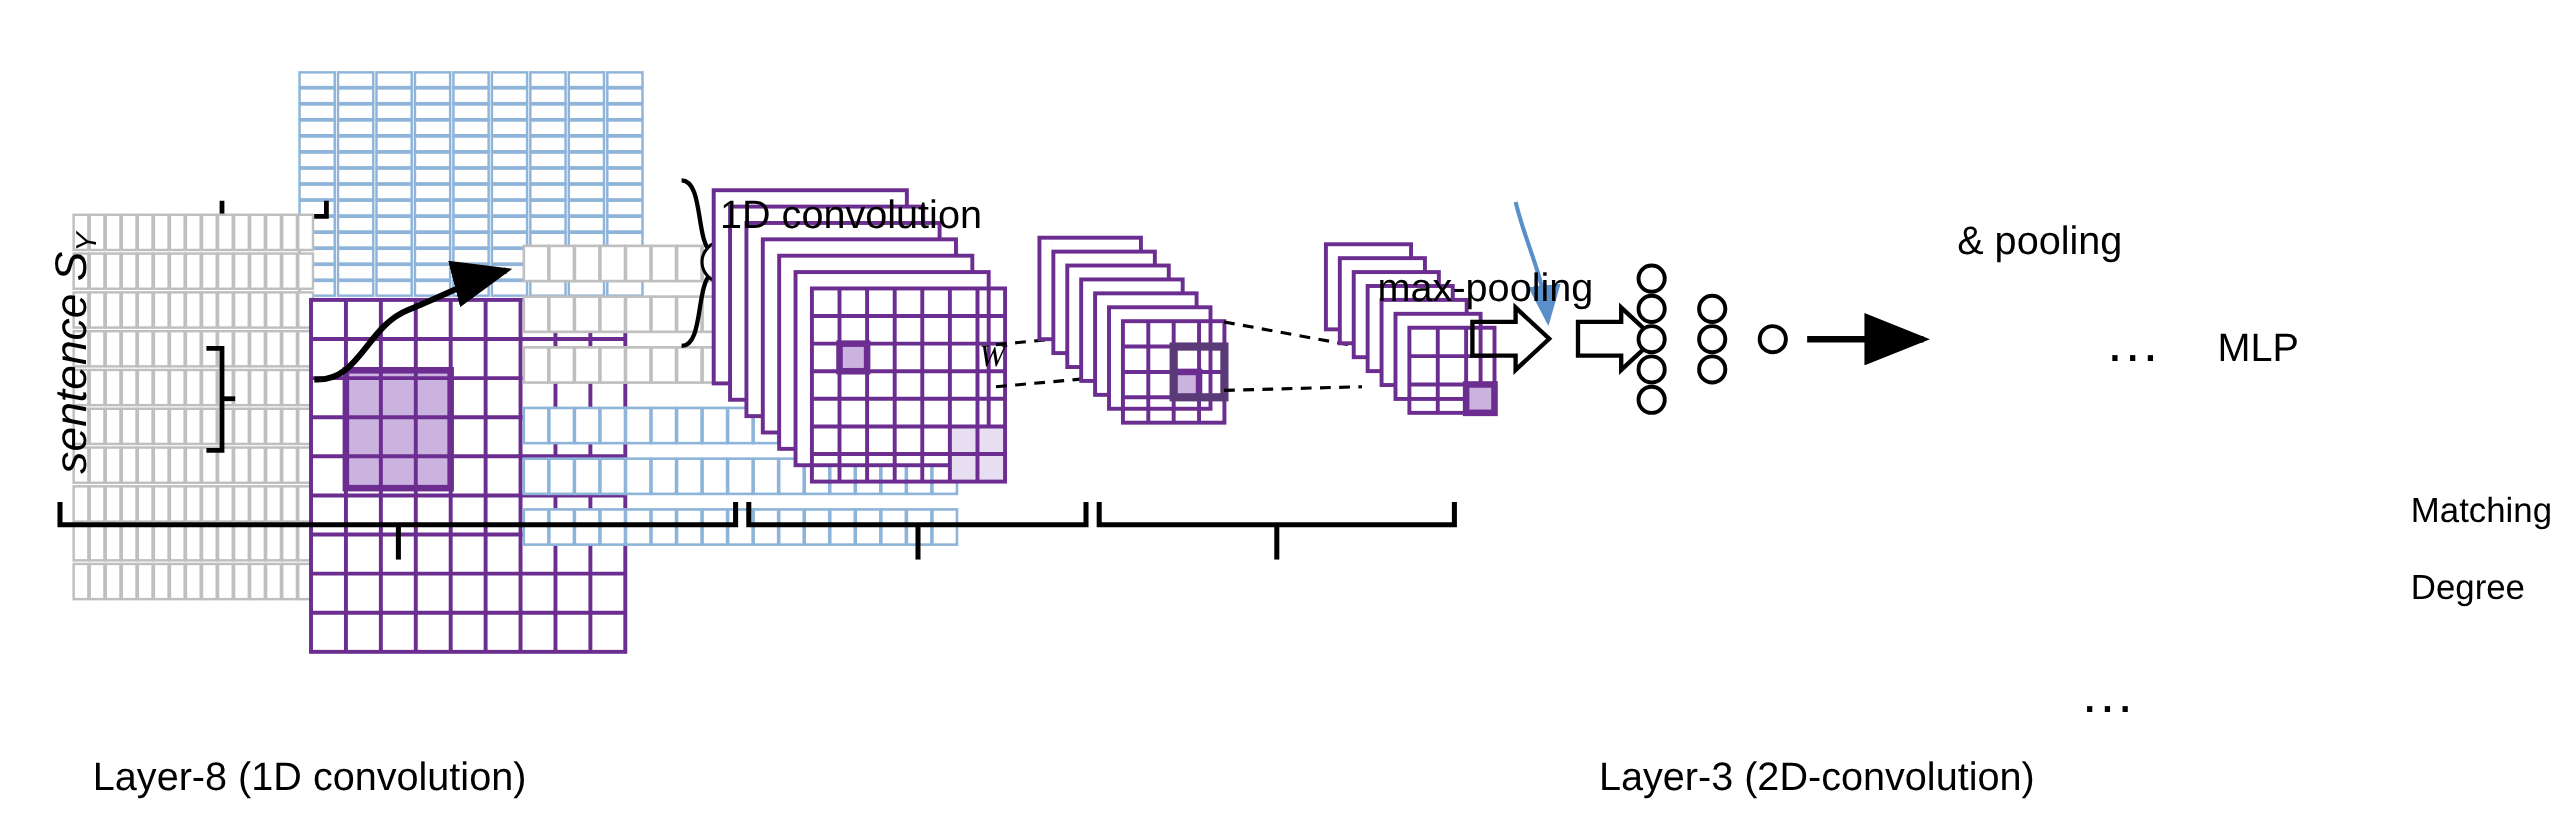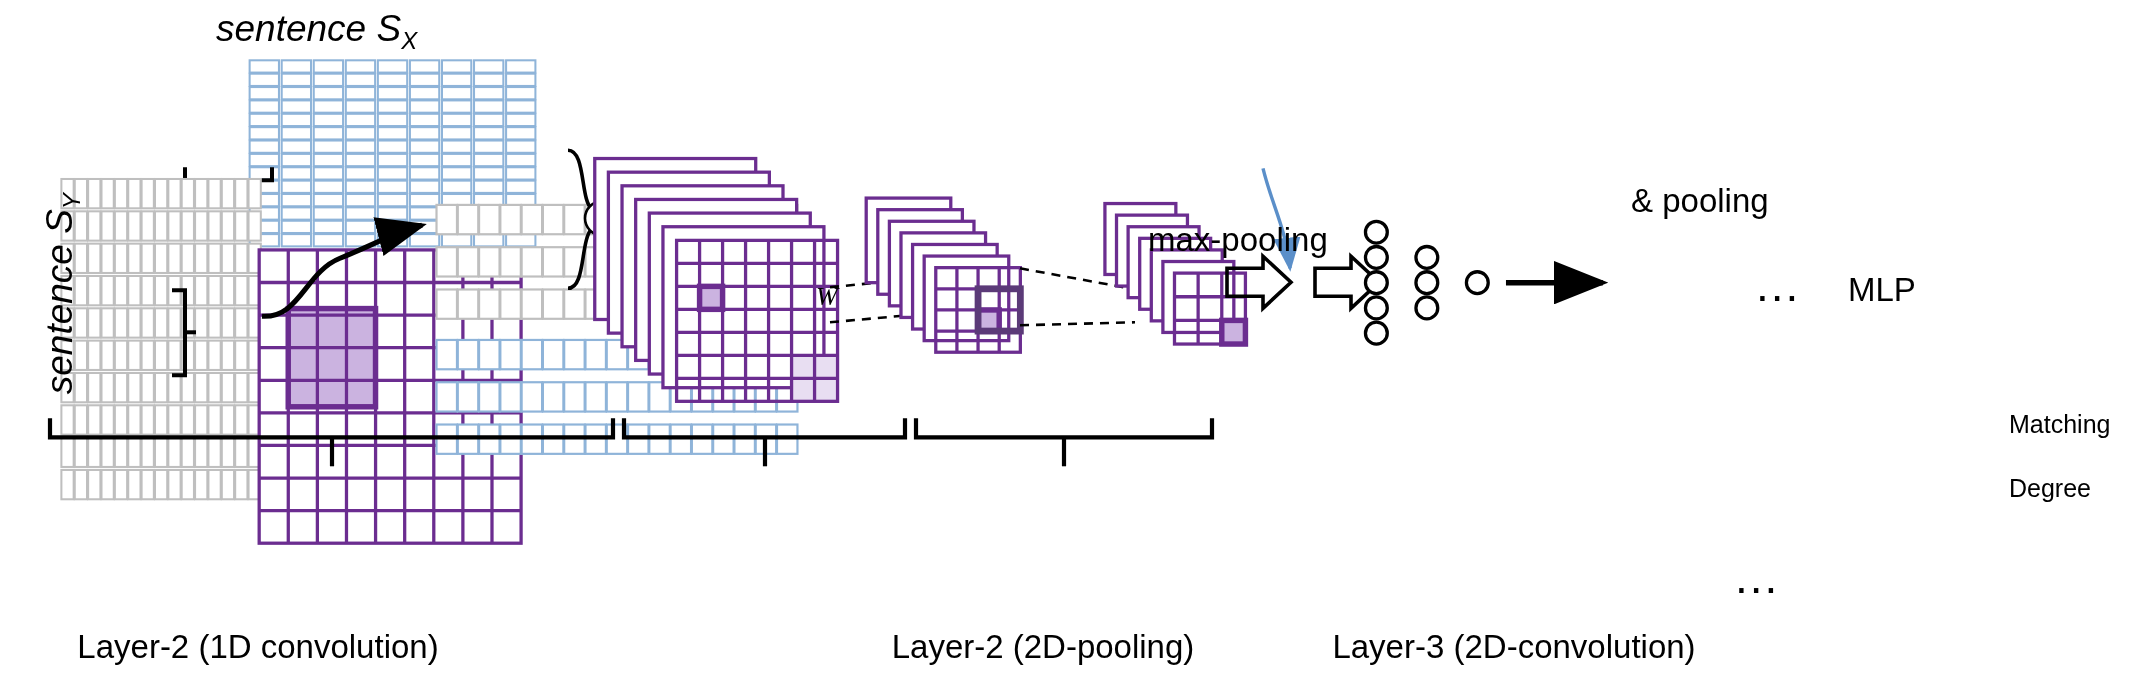--- a/index.html
+++ b/index.html
@@ -3,21 +3,21 @@
 <meta charset="utf-8">
 <style>
   html,body{margin:0;padding:0;background:#ffffff;}
   body{width:2143px;height:699px;font-family:"Liberation Sans",sans-serif;overflow:hidden;}
   #stage{position:relative;width:2143px;height:699px;background:#fff;}
   .lbl{position:absolute;color:#000;white-space:nowrap;font-family:"Liberation Sans",sans-serif;}
   svg{position:absolute;left:0;top:0;width:2143px;height:699px;overflow:visible;}
   .t-sx{font-size:37px;}
   .t-sy{font-size:37px;}
   .t-mid{font-size:33px;}
-  .t-small{font-size:25px;}
+  .t-small{font-size:29px;}
   .t-layer{font-size:33px;}
   .ital{font-style:italic;}
   .sub{font-size:24px;vertical-align:sub;font-style:italic;}
 </style>
 </head>
 <body>
 
 <div id="stage">
 
   <svg viewBox="0 0 1571 512">
@@ -581,42 +581,39 @@
       <path d="M332,437 L332,466"></path>
 
       <path d="M624,418 L624,437 L905,437 L905,418"></path>
       <path d="M765,437 L765,466"></path>
 
       <path d="M916,418 L916,437 L1212,437 L1212,418"></path>
       <path d="M1064,437 L1064,466"></path>
     </g>
   </svg>
 
-  <div class="lbl t-sx" style="left:216px;top:8px;">
-    <span class="ital">sentence S</span><span class="sub">X</span>
-  </div>
 
   <div class="lbl t-sy" style="left:-38px;top:270px;transform:rotate(-90deg);transform-origin:center;">
     <span class="ital">sentence S</span><span class="sub">Y</span>
   </div>
 
+  <div class="lbl t-mid" style="left:600px;top:160px;">1D  convolution</div>
 
   <div class="lbl t-mid" style="left:1148px;top:193px;margin-top:28px;">max-pooling</div>
 
 
   <div class="lbl t-mid" style="left:1631px;top:182px;">&amp; pooling</div>
 
   <div class="lbl t-mid" style="left:1848px;top:271px;">MLP</div>
 
   <div class="lbl t-small" style="left:2009px;top:410px;">Matching</div>
   <div class="lbl t-small" style="left:2009px;top:474px;">Degree</div>
 
   <div class="lbl" style="left:816px;top:282px;font-size:26px;font-family:'Liberation Serif',serif;font-style:italic;">W</div>
 
   <div class="lbl" style="left:1756px;top:258px;font-size:46px;letter-spacing:2px;">...</div>
 
   <div class="lbl" style="left:1735px;top:550px;font-size:46px;letter-spacing:2px;">...</div>
 
-  <div class="lbl t-layer" style="left:258px;top:647px;transform:translate(-50%,-50%);">Layer-2 (1D convolution)</div>
-  <div class="lbl t-layer" style="left:1043px;top:647px;transform:translate(-50%,-50%);">Layer-2  (2D-pooling)</div>
+  <div class="lbl t-layer" style="left:258px;top:647px;transform:translate(-50%,-50%);">Layer-8 (1D convolution)</div>
   <div class="lbl t-layer" style="left:1514px;top:647px;transform:translate(-50%,-50%);">Layer-3  (2D-convolution)</div>
 
 </div>
 
 </body></html>

